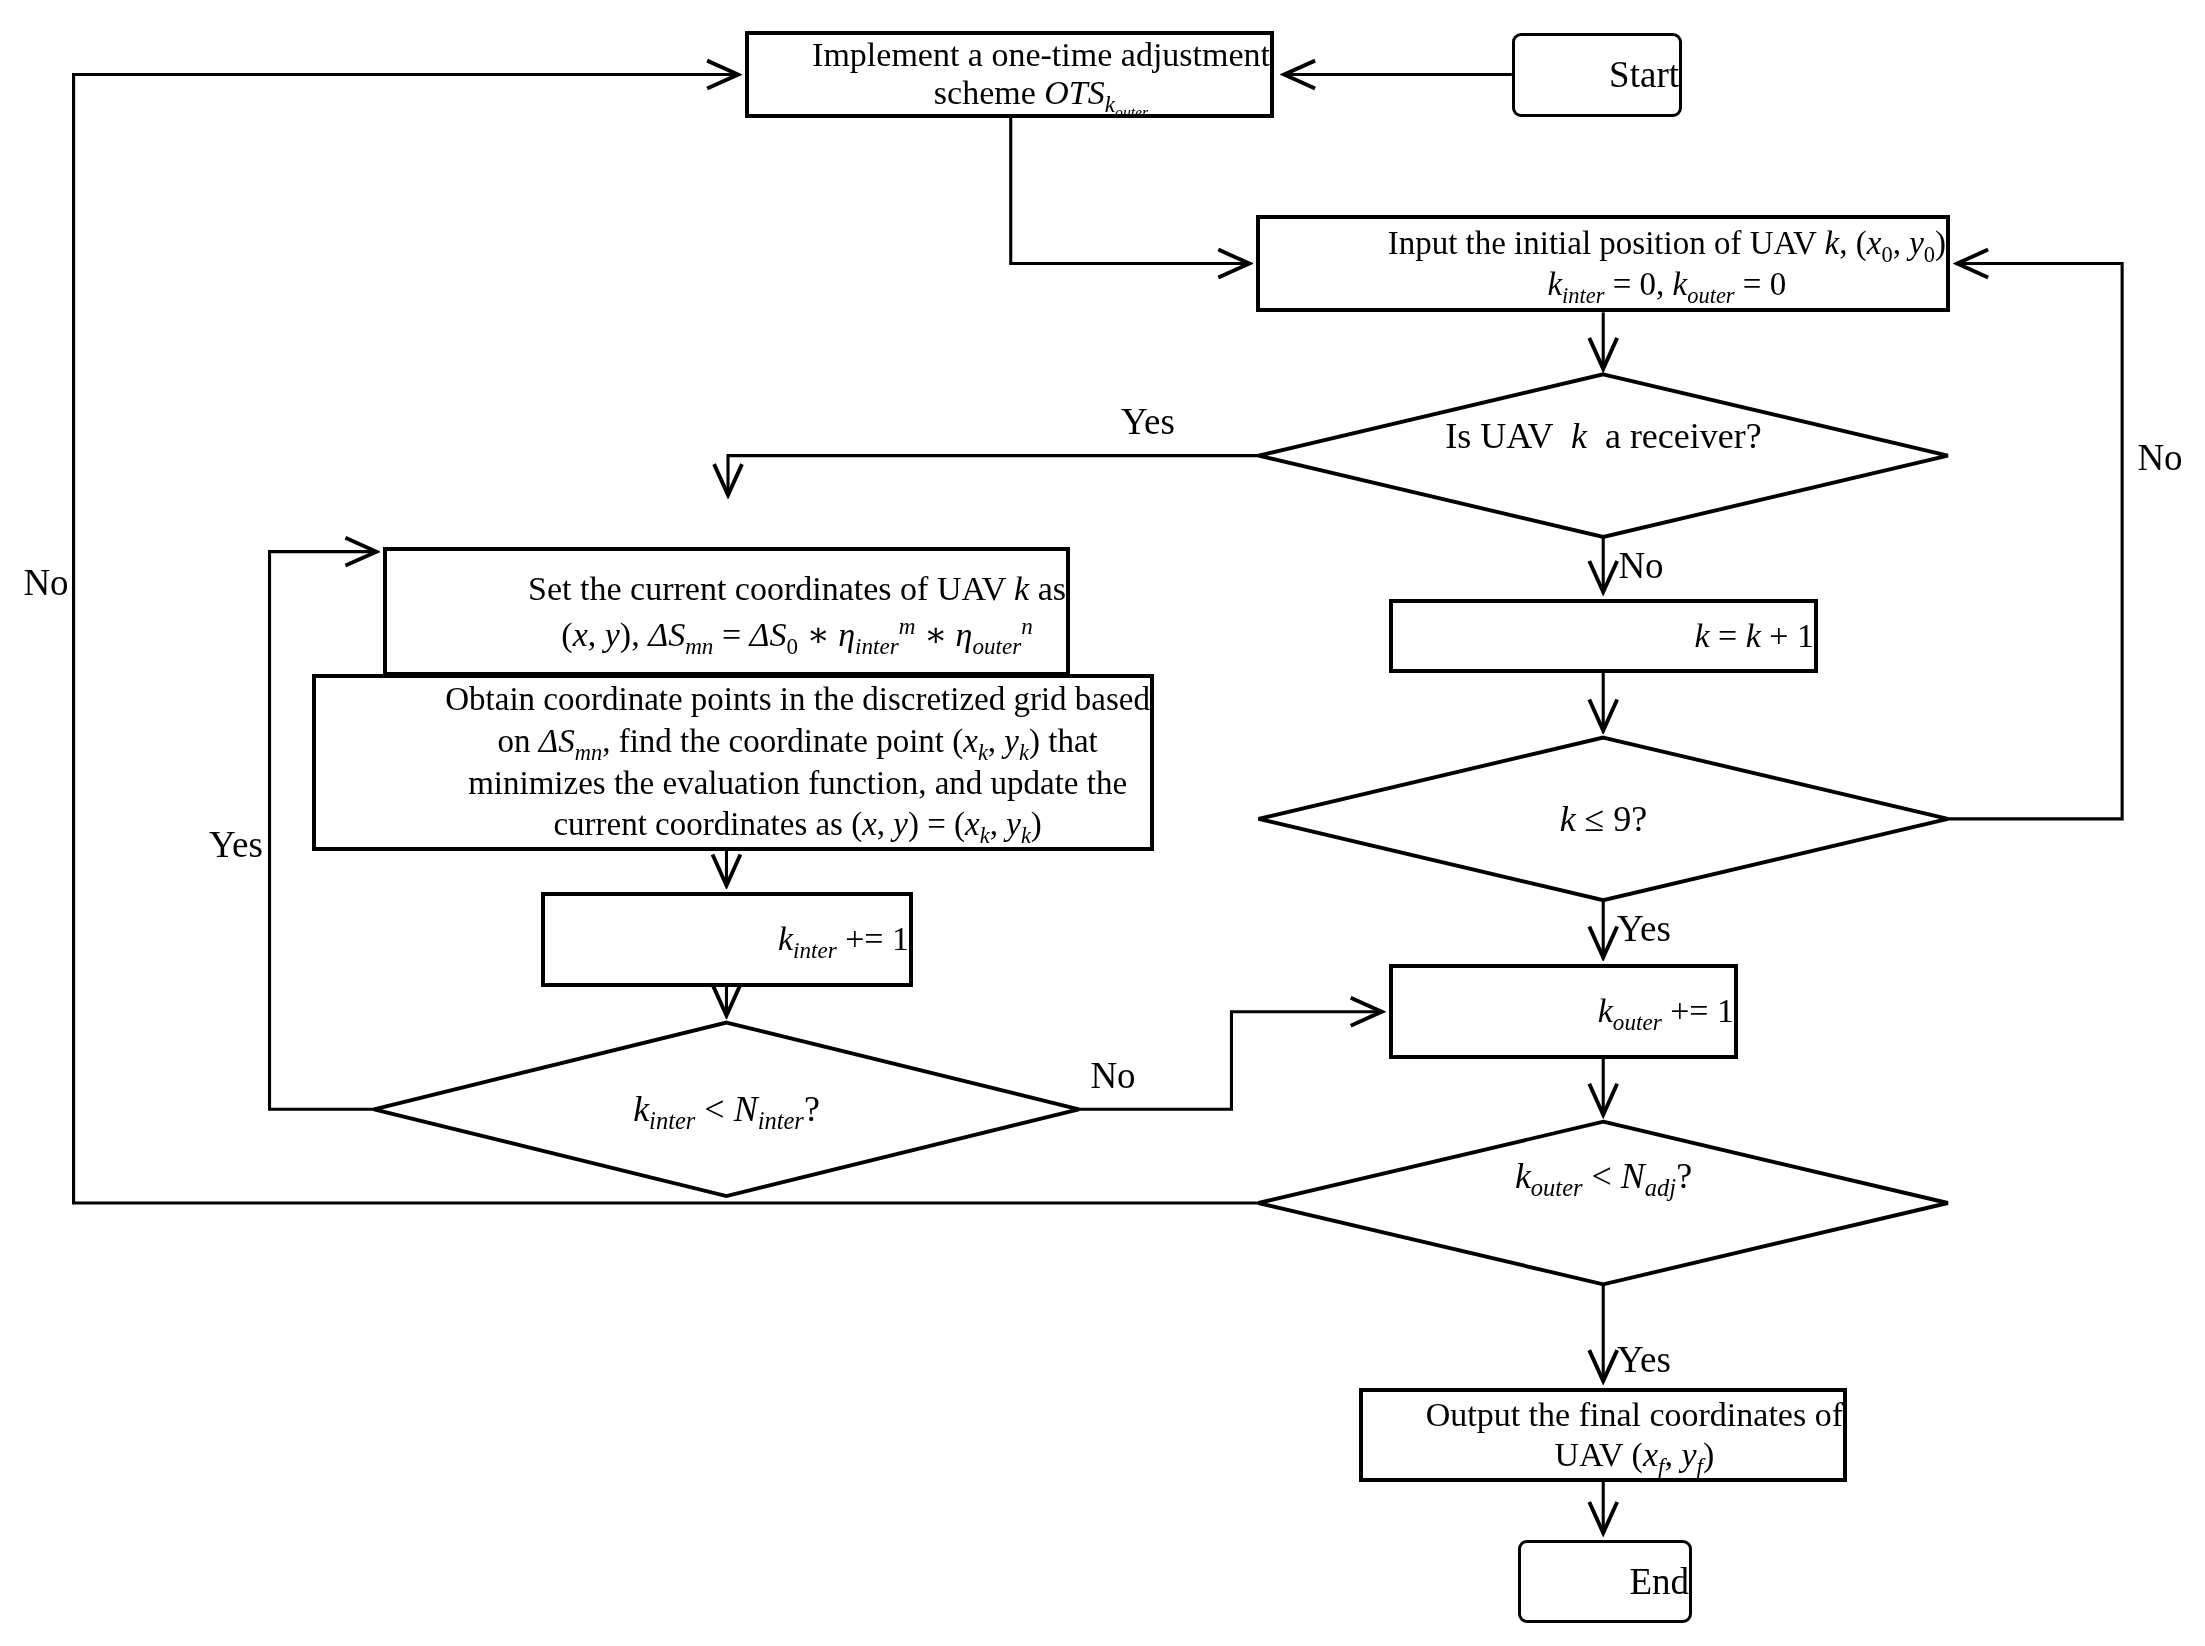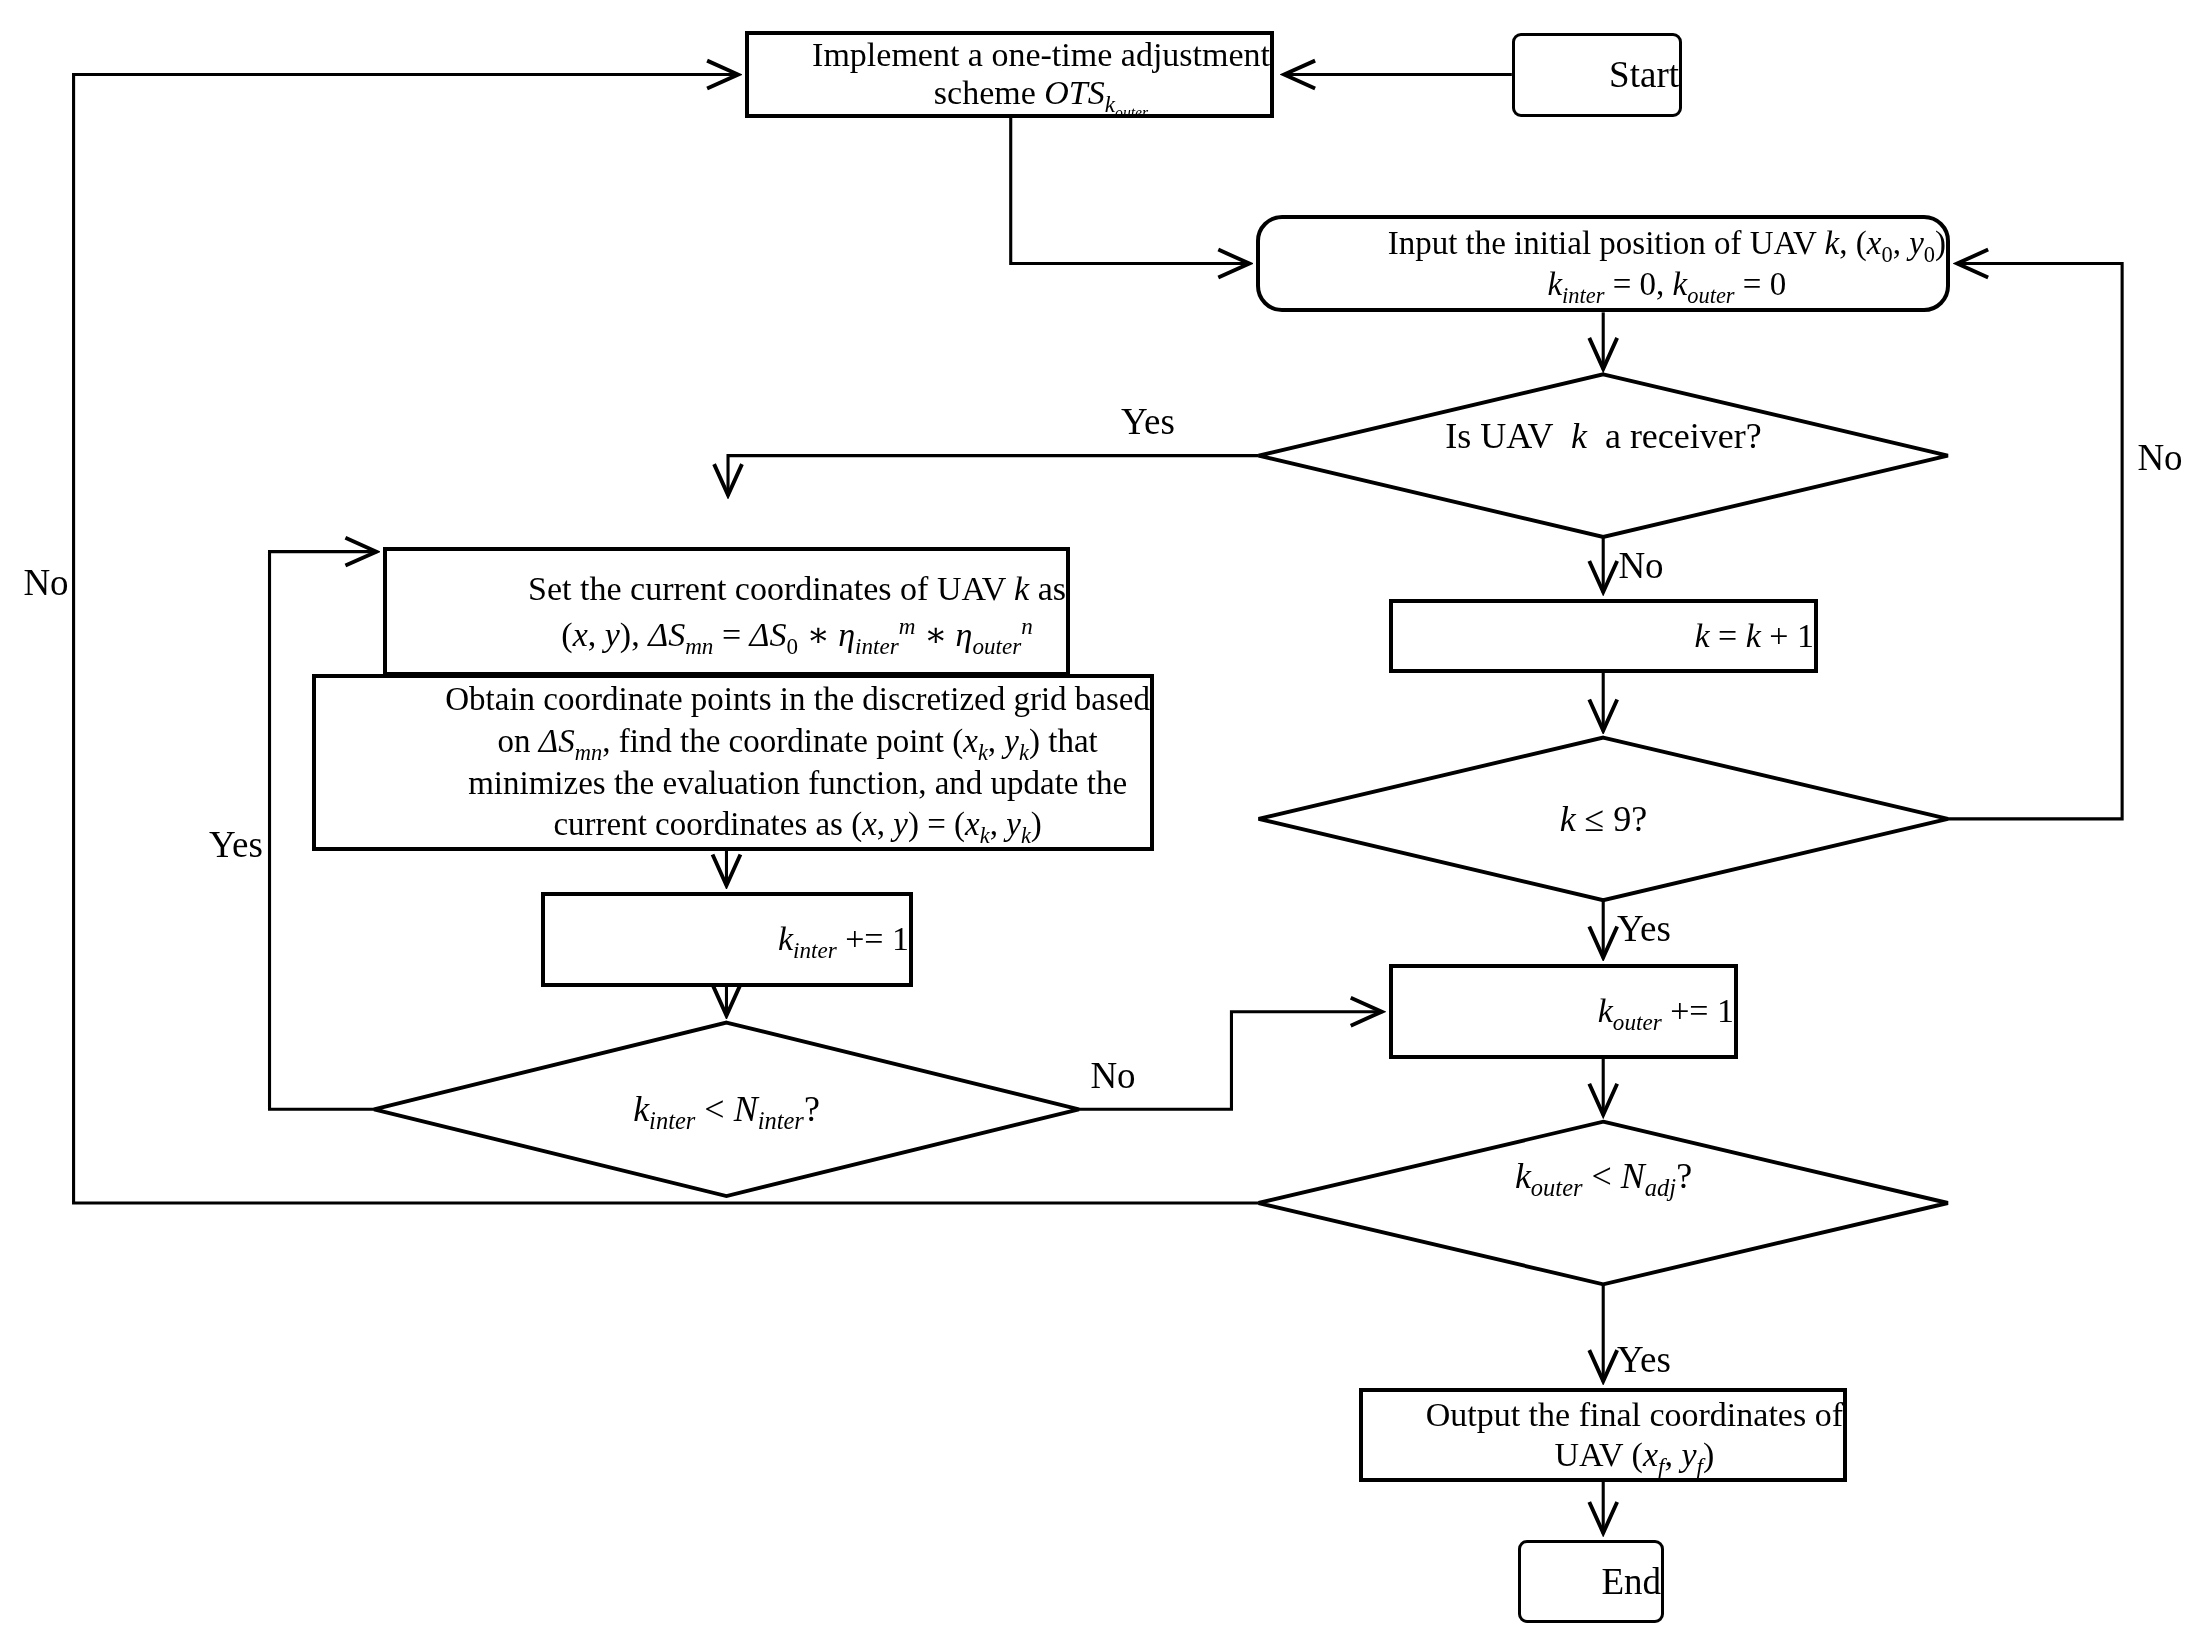--- a/index.html
+++ b/index.html
@@ -60,21 +60,21 @@
       </div>
   </div>
 
   <div class="node" style="left:745px;top:31px;width:529px;height:87px;line-height:1.12;">
     <div>
         <div class="line"><span>Implement a one-time adjustment</span></div>
         <div class="line"><span>scheme </span><i>OTS</i><sub><i>k</i></sub><sub><sub><i>outer</i></sub></sub></div>
       </div>
   </div>
 
-  <div class="node small" style="left:1256px;top:215px;width:694px;height:97px;border-radius:26px;">
+  <div class="node small" style="left:1256px;top:215px;width:694px;height:97px;">
     <div>
         <div class="line"><span>Input the initial position of UAV </span><i>k</i><span>, (</span><i>x</i><sub>0</sub><span>, </span><i>y</i><sub>0</sub><span>)</span></div>
         <div class="line"><i>k</i><sub><i>inter</i></sub><span> = 0, </span><i>k</i><sub><i>outer</i></sub><span> = 0</span></div>
       </div>
   </div>
 
   <div class="node" style="left:383px;top:502px;width:687px;height:129px;line-height:1.35;margin-top:45px;">
     <div>
         <div class="line"><span>Set the current coordinates of UAV </span><i>k</i><span> as</span></div>
         <div class="line"><span>(</span><i>x</i><span>, </span><i>y</i><span>), </span><i>ΔS</i><sub><i>mn</i></sub><span> = </span><i>ΔS</i><sub>0</sub><span> ∗ </span><i>η</i><sub><i>inter</i></sub><sup><i>m</i></sup><span> ∗ </span><i>η</i><sub><i>outer</i></sub><sup><i>n</i></sup></div>
@@ -108,21 +108,21 @@
       </div>
   </div>
 
   <div class="node" style="left:1359px;top:1388px;width:488px;height:94px;line-height:1.18;">
     <div>
         <div class="line"><span>Output the final coordinates of</span></div>
         <div class="line"><span>UAV (</span><i>x</i><sub><i>f</i></sub><span>, </span><i>y</i><sub><i>f</i></sub><span>)</span></div>
       </div>
   </div>
 
-  <div class="node terminator" style="left:1518px;top:1540px;width:146px;height:83px;border-width:3.9px;">
+  <div class="node terminator" style="left:1518px;top:1540px;width:174px;height:83px;border-width:3.9px;">
     <div>
         <div class="line"><span>End</span></div>
       </div>
   </div>
 
   <div class="dlabel" style="left:1259px;top:354px;width:689px;height:163px;">
     <div>
         <div class="line"><span>Is UAV  </span><i>k</i><span>  a receiver?</span></div>
       </div>
   </div>

